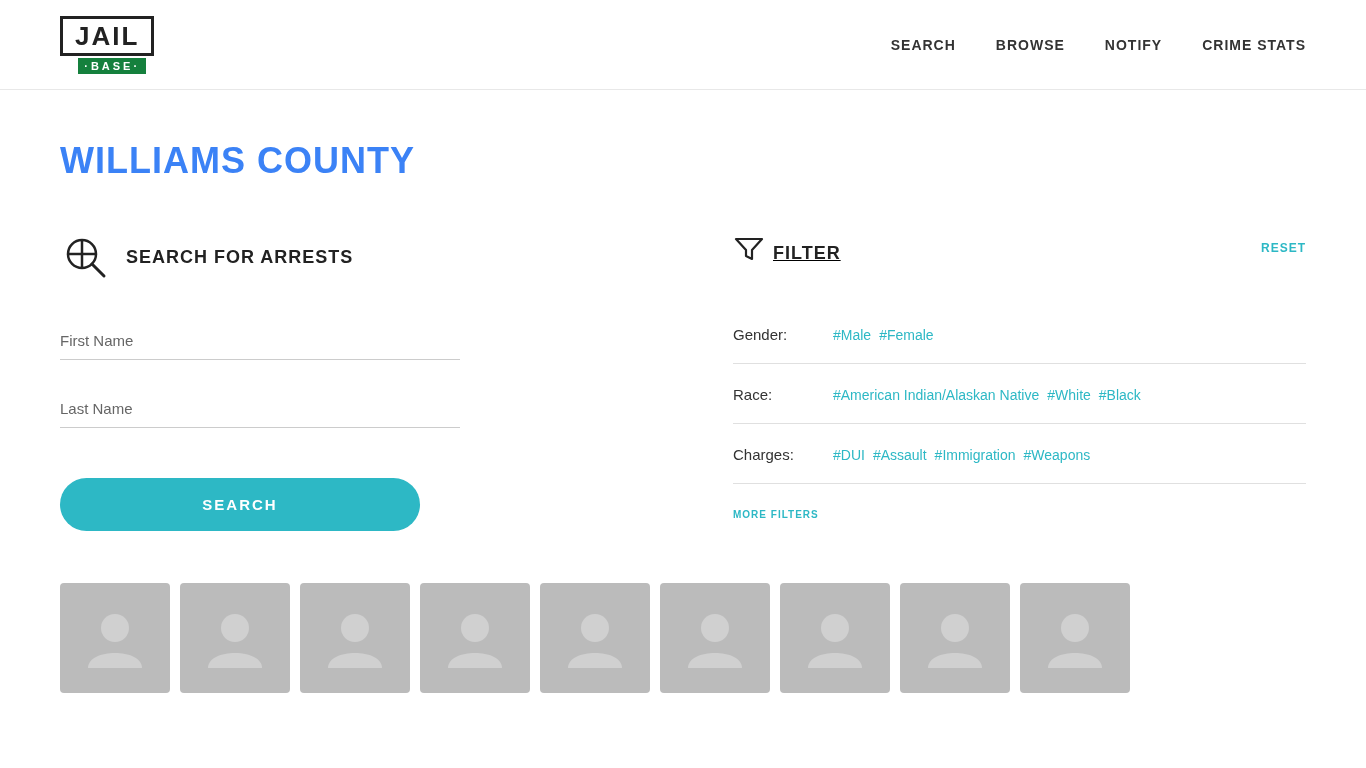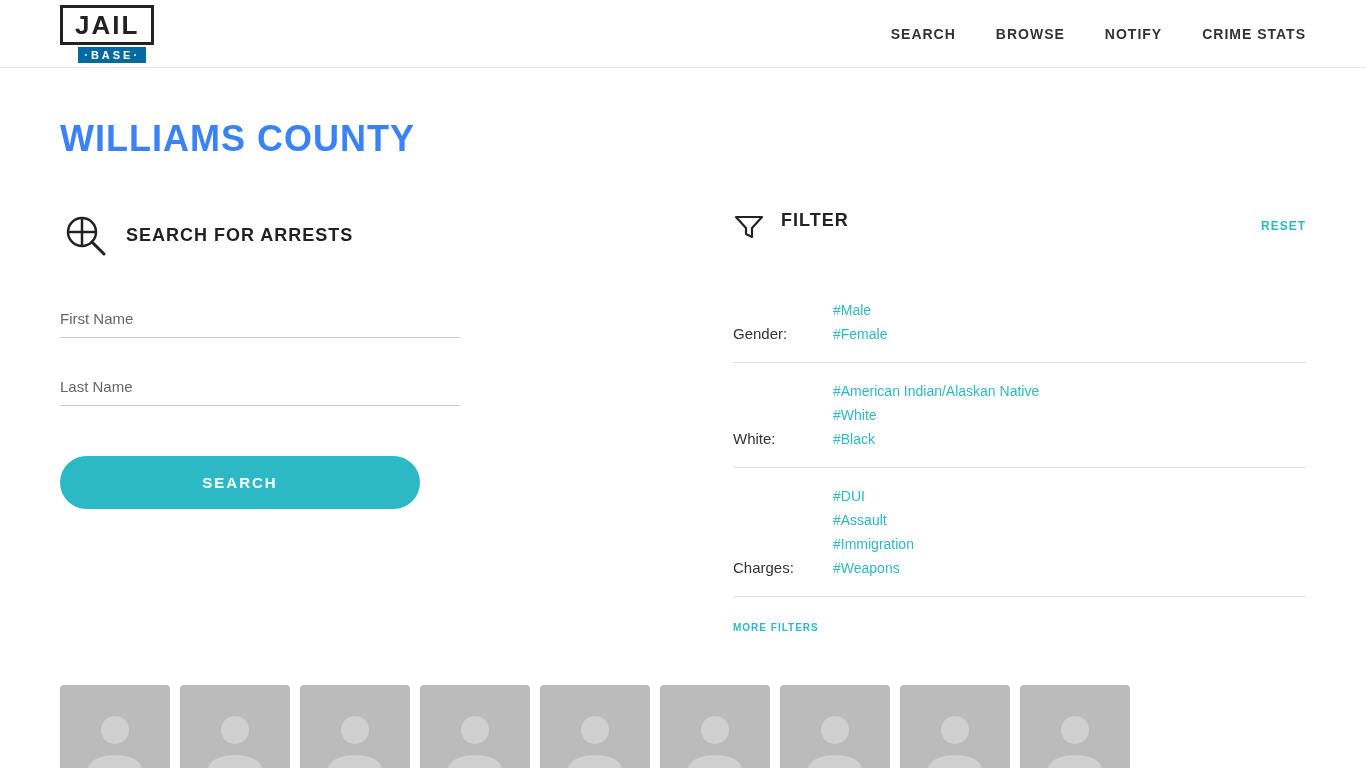--- a/index.html
+++ b/index.html
@@ -12,21 +12,21 @@
       font-family: Arial, Helvetica, sans-serif;
       background: #f8f8f8;
       width: 1366px;
       min-height: 768px;
     }
 
     
     header {
       background: #fff;
       border-bottom: 1px solid #e8e8e8;
-      height: 68px;
+      height: 90px;
       display: flex;
       align-items: center;
       justify-content: space-between;
       padding: 0 60px;
     }
 
     .logo-container {
       display: flex;
       flex-direction: column;
       align-items: center;
@@ -40,21 +40,21 @@
 
     .logo-jail {
       font-size: 26px;
       font-weight: 900;
       letter-spacing: 2px;
       color: #222;
       line-height: 1;
     }
 
     .logo-base {
-      background: #0369a1;
+      background: #15803d;
       color: #fff;
       font-size: 11px;
       font-weight: 700;
       letter-spacing: 3px;
       padding: 2px 6px;
       margin-top: 2px;
       text-align: center;
       margin-left: 10px;
     }
 
@@ -191,22 +191,23 @@
 
     .filter-header {
       display: flex;
       align-items: center;
       justify-content: space-between;
       margin-bottom: 40px;
     }
 
     .filter-header-left {
       display: flex;
-      align-items: flex-start;
-      gap: 16px;
+      align-items: flex-end;
+      gap: 8px;
+      text-decoration: underline;
     }
 
     .filter-icon {
       width: 32px;
       height: 32px;
     }
 
     .reset-btn {
       color: #2db8c5;
       font-size: 12px;
@@ -229,21 +230,20 @@
       font-size: 15px;
       color: #333;
       min-width: 80px;
       padding-top: 2px;
     }
 
     .filter-tags {
       display: flex;
       flex-wrap: wrap;
       gap: 8px;
-      flex-direction: column;
     }
 
     .filter-tag {
       color: #2db8c5;
       font-size: 14px;
       font-weight: 500;
       cursor: pointer;
     }
 
     .more-filters-btn {
@@ -347,21 +347,21 @@
 
       <div class="filter-row">
         <span class="filter-label">Gender:</span>
         <div class="filter-tags">
           <span class="filter-tag">#Male</span>
           <span class="filter-tag">#Female</span>
         </div>
       </div>
 
       <div class="filter-row">
-        <span class="filter-label">White:</span>
+        <span class="filter-label">Race:</span>
         <div class="filter-tags">
           <span class="filter-tag">#American Indian/Alaskan Native</span>
           <span class="filter-tag">#White</span>
           <span class="filter-tag">#Black</span>
         </div>
       </div>
 
       <div class="filter-row">
         <span class="filter-label">Charges:</span>
         <div class="filter-tags">

